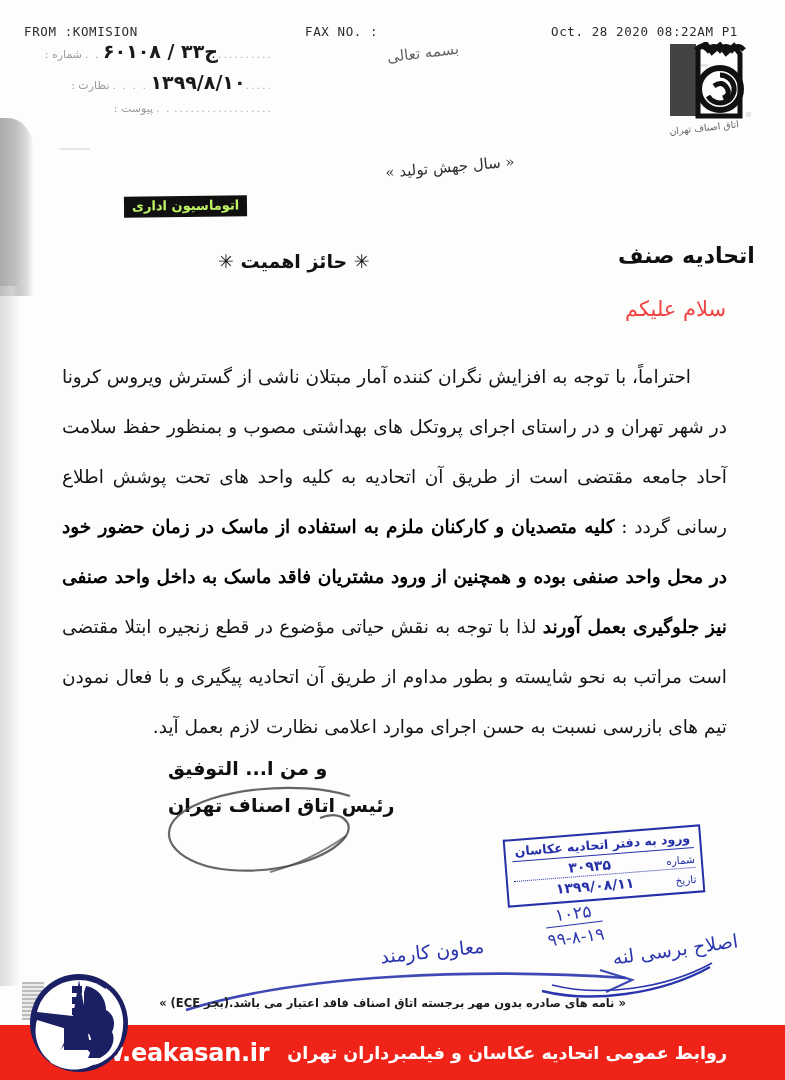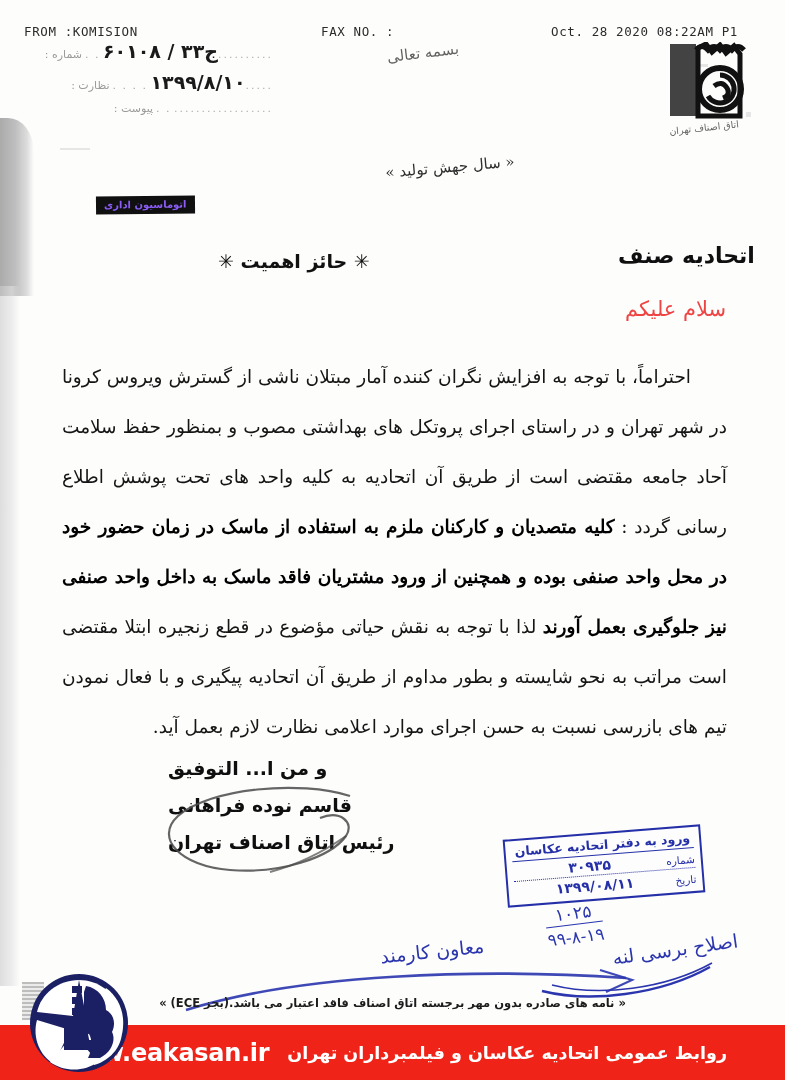--- a/index.html
+++ b/index.html
@@ -47,21 +47,21 @@
     position: absolute;
     top: 24px;
     font-family: "DejaVu Sans Mono", "Liberation Mono", monospace;
     font-size: 12.5px;
     letter-spacing: .6px;
     color: #2b2b2b;
     direction: ltr;
     white-space: nowrap;
   }
   .fax-from { left: 24px; }
-  .fax-no   { left: 305px; margin-left: 16px; }
+  .fax-no   { left: 305px; }
   .fax-date { left: 551px; }
 
   
   .meta-block {
     position: absolute;
     top: 40px;
     left: 28px;
     width: 245px;
     direction: rtl;
   }
@@ -149,24 +149,24 @@
     font-size: 15px;
     color: #2e2e2e;
     font-family: "DejaVu Serif", serif;
     transform: rotate(-5deg);
   }
 
   
   .automation-badge {
     position: absolute;
     top: 196px;
-    left: 96px;
+    left: 124px;
     background: #101010;
-    color: #8b5cf6;
-    font-size: 10px;
+    color: #bef264;
+    font-size: 13px;
     font-weight: bold;
     padding: 3px 8px 4px 8px;
     letter-spacing: .2px;
     line-height: 1.1;
     transform: rotate(-.6deg);
   }
 
   
   .important {
     position: absolute;
@@ -432,21 +432,20 @@
 
   <div class="addressee">اتحادیه صنف</div>
   <div class="greeting">سلام علیکم</div>
 
   <div class="body-text">
     <span class="indent"></span><span>احتراماً، با توجه به افزایش نگران کننده آمار مبتلان ناشی از گسترش ویروس کرونا در شهر تهران  و در راستای اجرای پروتکل های بهداشتی مصوب و بمنظور حفظ سلامت آحاد جامعه مقتضی است از طریق آن اتحادیه به کلیه واحد های تحت پوشش اطلاع رسانی گردد : </span><b>کلیه متصدیان و کارکنان ملزم به استفاده از ماسک در زمان حضور خود در محل واحد صنفی بوده و همچنین از ورود مشتریان فاقد ماسک به داخل واحد صنفی نیز جلوگیری بعمل آورند</b><span> لذا با توجه به نقش حیاتی مؤضوع در قطع زنجیره ابتلا مقتضی است مراتب به نحو شایسته و بطور مداوم از طریق آن اتحادیه پیگیری و با فعال نمودن تیم های بازرسی نسبت به حسن اجرای موارد اعلامی نظارت لازم بعمل آید.</span>
   </div>
 
   <div class="signature">
     <div class="sig-line">و من ا... التوفیق</div>
-    <div class="sig-line">قاسم نوده فراهانی</div>
     <div class="sig-line">رئیس اتاق اصناف تهران</div>
   </div>
   <svg class="sig-scribble" viewBox="0 0 230 100" aria-hidden="true">
     <path d="M200 18 C 150 2, 60 10, 28 38 C 4 60, 30 88, 80 92 C 130 96, 180 80, 196 58 C 205 44, 190 32, 170 40" fill="none" stroke="#4a4a4a" stroke-width="2.2" opacity=".85"></path>
     <path d="M196 58 C 176 72, 150 86, 120 94" fill="none" stroke="#4a4a4a" stroke-width="2" opacity=".7"></path>
   </svg>
 
   <div class="stamp">
     <div class="stamp-title">ورود به دفتر اتحادیه عکاسان</div>
     <div class="stamp-row">

